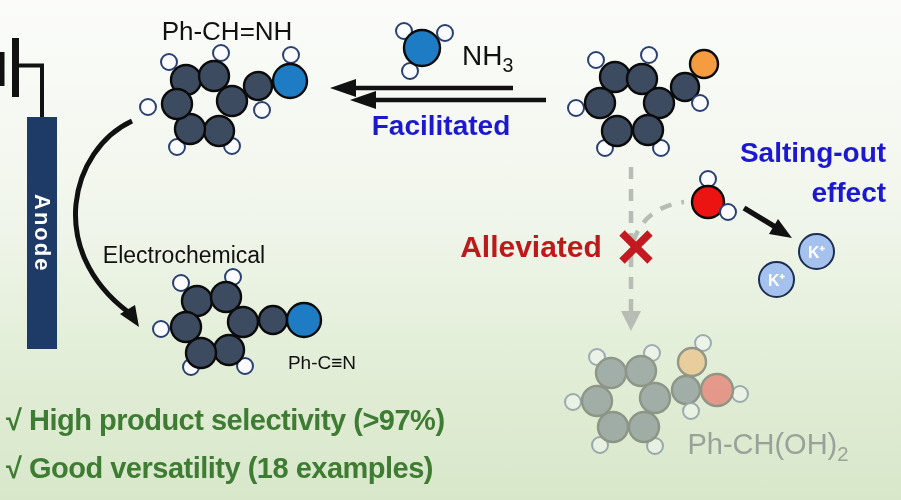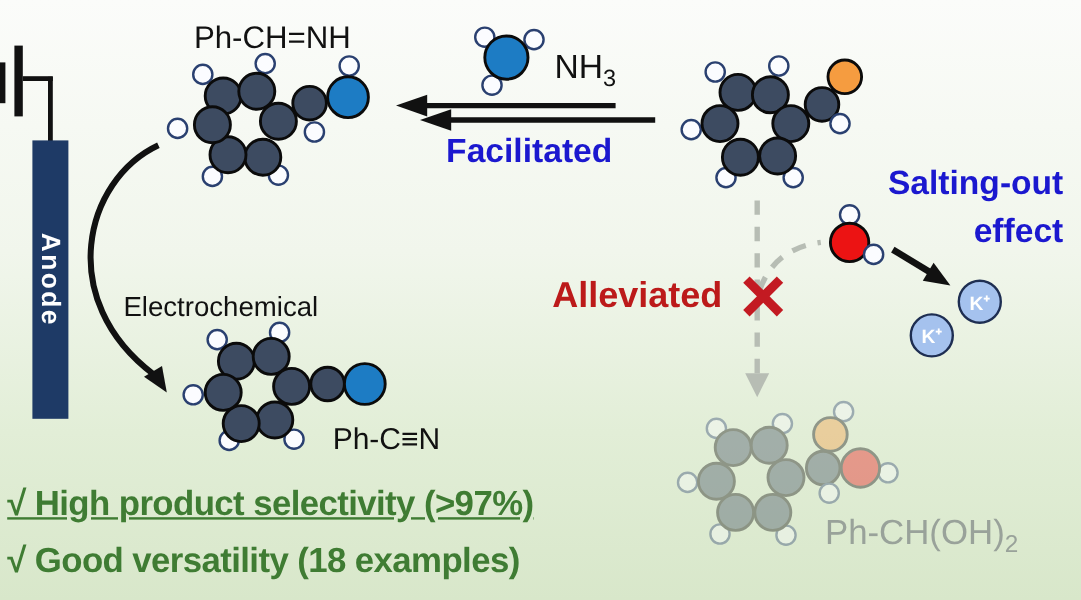--- a/index.html
+++ b/index.html
@@ -186,22 +186,22 @@
     <div>Salting-out</div>
     <div>effect</div>
   </div>
 
   <div class="label red-head centered" style="left:531px;top:230px;">Alleviated</div>
 
   <div class="label plain centered" style="left:184px;top:196px;">
     <div>Electrochemical</div>
   </div>
 
-  <div class="label centered" style="left:322px;top:352px;font-size:25px;">Ph-C≡N</div>
+  <div class="label centered" style="left:322px;top:352px;font-size:19px;">Ph-C≡N</div>
 
   <div class="label gray-label centered" style="left:768px;top:428px;font-size:29px;">
     <span>Ph-CH(OH)</span><sub>2</sub>
   </div>
 
-  <div class="label green-line" style="left:6px;top:404px;text-decoration:underline;">√ High product selectivity (&gt;97%)</div>
+  <div class="label green-line" style="left:6px;top:404px;">√ High product selectivity (&gt;97%)</div>
   <div class="label green-line" style="left:6px;top:452px;">√ Good versatility (18 examples)</div>
 
 </div>
 
 </body></html>

